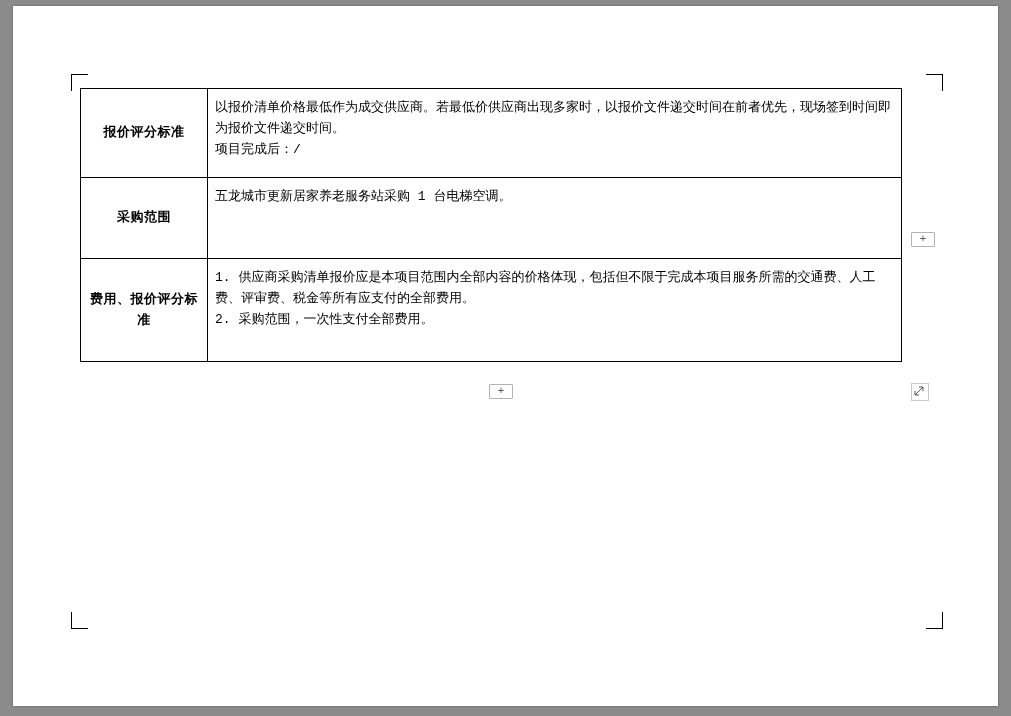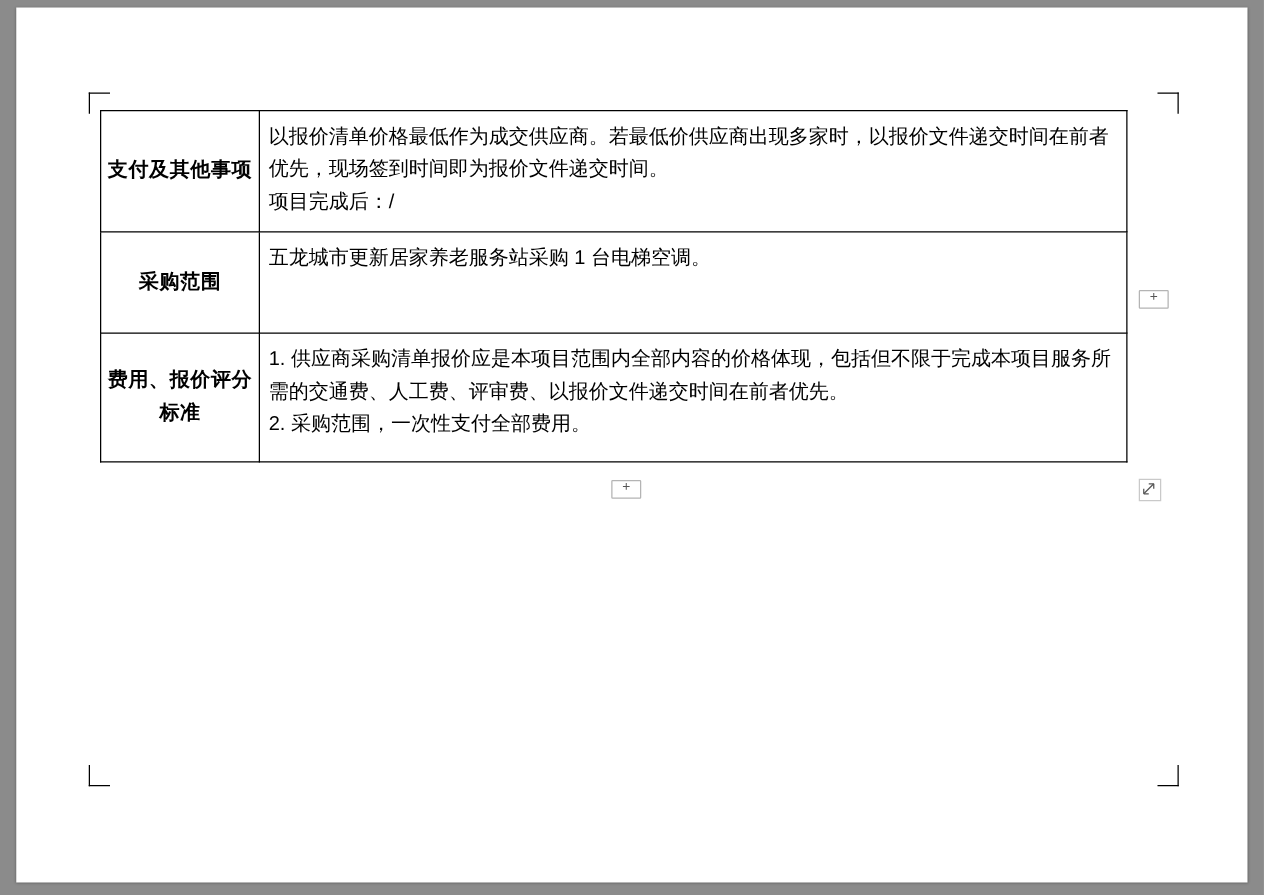--- a/index.html
+++ b/index.html
@@ -42,24 +42,24 @@
     left: 67px;
     top: 82px;
     width: 822px;
     border-collapse: collapse;
     table-layout: fixed;
   }
   #doc-table td {
     border: 1px solid #000000;
     vertical-align: top;
     padding: 8px 7px 10px 7px;
-    font-size: 16px;
+    font-size: 13px;
     line-height: 1.62;
     color: #000000;
-    font-family: Liberation Sans, sans-serif;
+    font-family: Liberation Mono, monospace;
   }
   #doc-table td.label {
     width: 118px;
     text-align: center;
     vertical-align: middle;
     font-weight: bold;
     padding: 8px 4px;
     letter-spacing: 0.5px;
   }
   .row-1 td { height: 70px; }
@@ -108,39 +108,39 @@
 <div id="page">
 
   <div class="crop tl"></div>
   <div class="crop tr"></div>
   <div class="crop bl"></div>
   <div class="crop br"></div>
 
   <table id="doc-table">
     <tbody>
       <tr class="row-1">
-        <td class="label">支付及其他事项</td>
+        <td class="label">报价评分标准</td>
         <td class="body">
           <span class="cell-line">以报价清单价格最低作为成交供应商。若最低价供应商出现多家时，以报价文件递交时间在前者优先，现场签到时间即为报价文件递交时间。</span>
           <span class="cell-line">项目完成后：/</span>
         </td>
       </tr>
       <tr class="row-2">
         <td class="label">采购范围</td>
         <td class="body">
           <span class="cell-line">五龙城市更新居家养老服务站采购 1 台电梯空调。</span>
         </td>
       </tr>
       <tr class="row-3">
         <td class="label">费用、报价评分标准</td>
         <td class="body">
           <ul class="numlist">
             <li>
               <span class="num">1.</span>
-              <span>供应商采购清单报价应是本项目范围内全部内容的价格体现，包括但不限于完成本项目服务所需的交通费、人工费、评审费、以报价文件递交时间在前者优先。</span>
+              <span>供应商采购清单报价应是本项目范围内全部内容的价格体现，包括但不限于完成本项目服务所需的交通费、人工费、评审费、税金等所有应支付的全部费用。</span>
             </li>
             <li>
               <span class="num">2.</span>
               <span>采购范围，一次性支付全部费用。</span>
             </li>
           </ul>
         </td>
       </tr>
     </tbody>
   </table>

